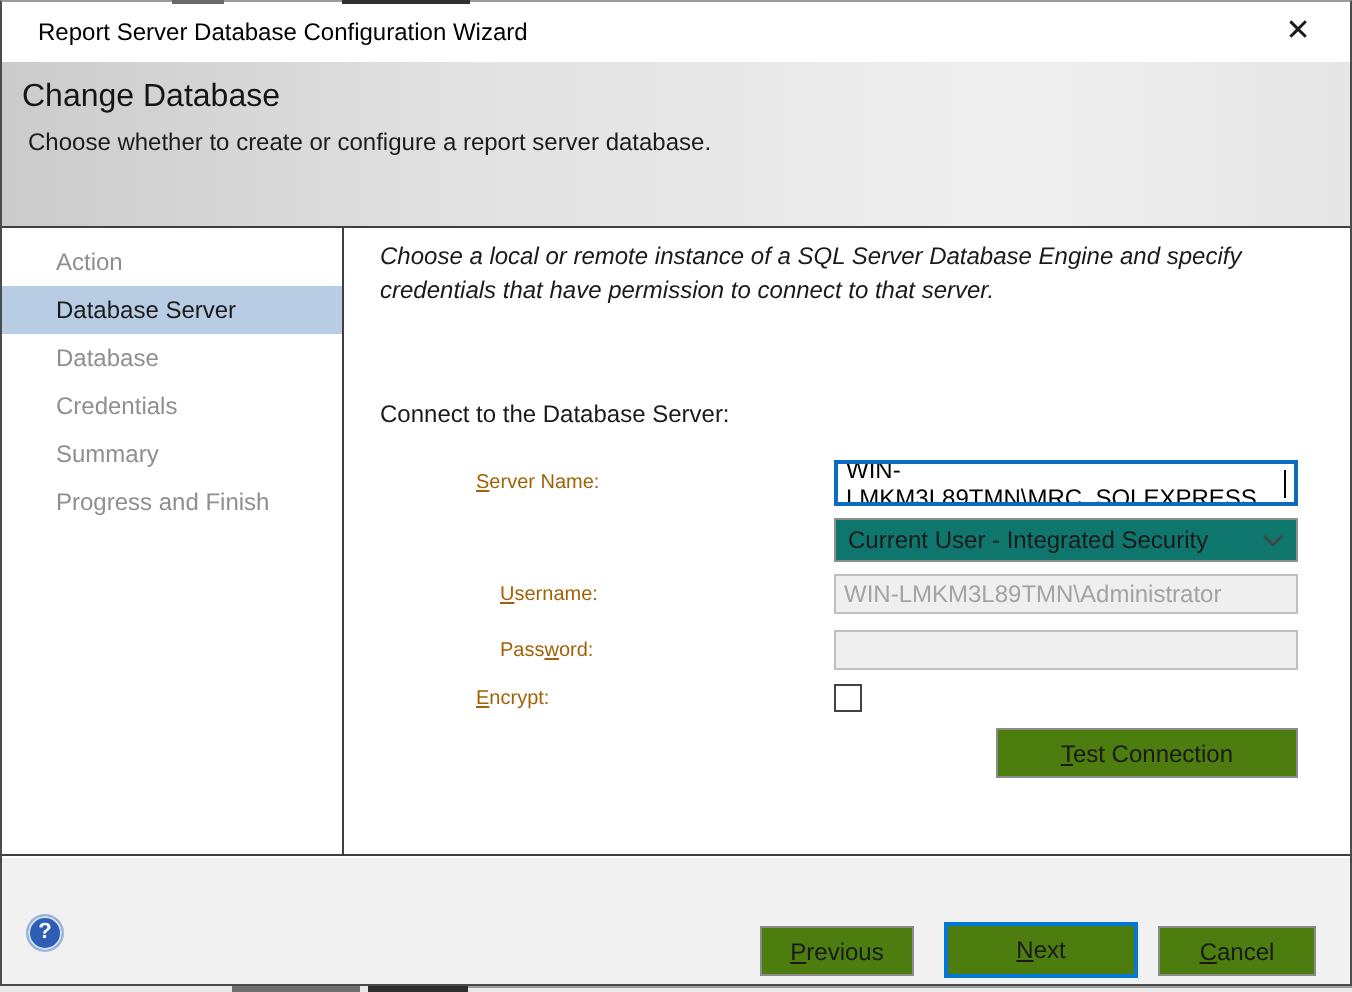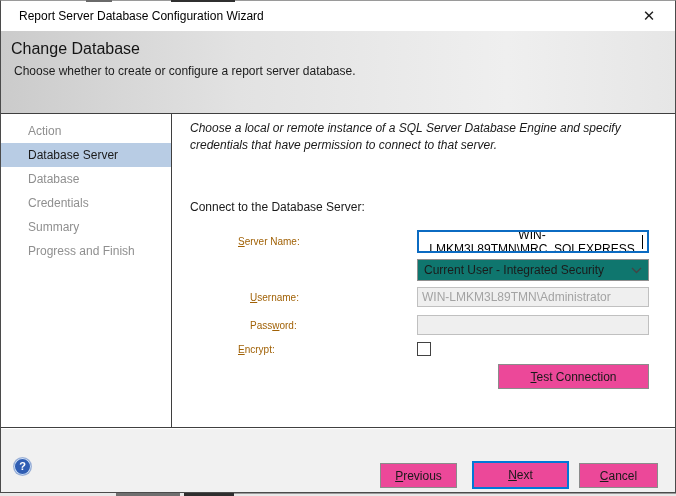--- a/index.html
+++ b/index.html
@@ -36,21 +36,21 @@
 
   .content { position:absolute; left:172px; top:0; right:0; height:100%; }
   .desc-line { position:absolute; left:17px; font-size:12px; color:#1a1a1a; white-space:nowrap;font-style:italic; }
   .section-label { position:absolute; left:17px; top:86px; font-size:12px; color:#1a1a1a; }
 
   .f-label { position:absolute; font-size:10px; color:#a16207; white-space:nowrap; }
   .u { text-decoration:underline; }
 
   .textfield {
     position:absolute; left:244px; width:232px; background:#fff;
-    font-size:12px; color:#000; padding:0 4px; display:flex; align-items:center; overflow:hidden;text-align:center;
+    font-size:12px; color:#000; padding:0 4px; display:flex; align-items:center; overflow:hidden;
   }
   .tf-server { top:116px; height:23px; border:2px solid #0b6bc2; }
   .caret { display:inline-block; width:1px; height:14px; background:#000; margin-left:1px; }
 
   .combo {
     position:absolute; left:244px; top:145px; width:232px; height:22px;
     background:#0f766e; border:1px solid #8f8f8f; font-size:12px; color:#1b1b1b;
     display:flex; align-items:center; padding:0 6px;
   }
   .combo .combo-text { flex:1; white-space:nowrap; overflow:hidden; }
@@ -63,21 +63,21 @@
   }
   .df-user { top:173px; }
   .df-pass { top:201px; }
 
   .checkbox {
     position:absolute; left:244px; top:228px; width:14px; height:14px;
     appearance:none; -webkit-appearance:none; background:#fff; border:1px solid #424242; cursor:default;
   }
 
   .btn {
-    position:absolute; background:#ec4899; border:1px solid #8b8b8b;
+    position:absolute; background:#4d7c0f; border:1px solid #8b8b8b;
     font-size:12px; color:#1a1a1a; text-align:center; font-family:inherit; cursor:default;
     display:flex; align-items:center; justify-content:center; white-space:nowrap;
   }
   .btn-test { left:325px; top:250px; width:151px; height:25px; }
 
   
   .footer { position:absolute; left:0; top:428px; width:100%; height:63px; background:#f1f1f1; }
   .help {
     position:absolute; left:13px; top:29px; width:17px; height:17px; border-radius:50%;
     background:#2f5db3; box-shadow:0 0 0 1px #9db1d6, inset 0 0 0 1px #cfe0f5;

